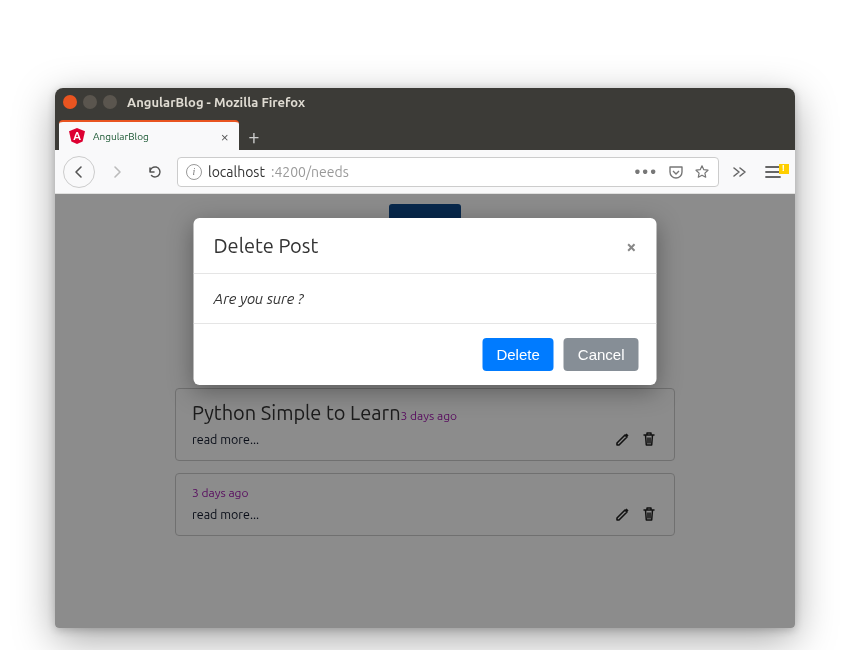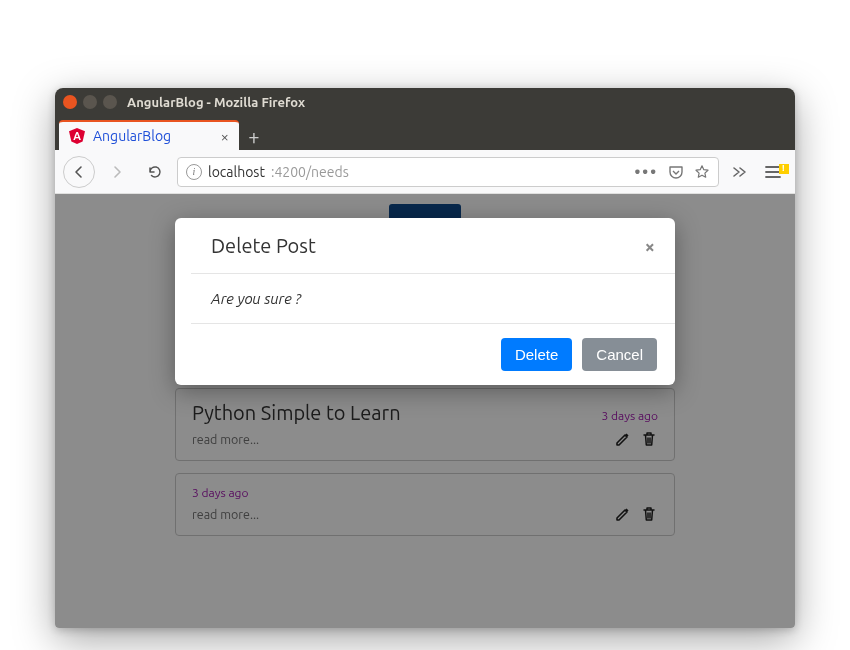--- a/index.html
+++ b/index.html
@@ -78,22 +78,22 @@
     background: #dd0031;
     display: flex;
     align-items: center;
     justify-content: center;
     font-size: 11px;
     color: #fff;
     font-weight: bold;
     clip-path: polygon(50% 0%, 100% 20%, 85% 85%, 50% 100%, 15% 85%, 0% 20%);
   }
   .tab .tab-label {
-    font-size: 14px;
-    color: #1d4ed8;
+    font-size: 10px;
+    color: #14532d;
     flex: 1;
   }
   .tab .tab-close {
     font-size: 15px;
     color: #555;
     cursor: pointer;
     line-height: 1;
   }
   .newtab {
     width: 30px; height: 28px;
@@ -206,47 +206,46 @@
   .post-card {
     border: 1px solid #ccc;
     border-radius: 4px;
     background: #fff;
     padding: 12px 16px;
     margin-bottom: 12px;
     position: relative;
   }
   .post-head {
     display: flex;
-    justify-content: space-between;
+    justify-content: flex-start;
     align-items: baseline;
     margin-bottom: 6px;
   }
   .post-title { font-size: 20px; color: #333; }
   .post-time { font-size: 12px; color: #a21caf; }
   .post-desc { font-size: 14px; color: #333; margin-bottom: 6px; }
   .post-foot {
     display: flex;
     justify-content: space-between;
     align-items: center;
   }
-  .readmore { font-size: 12.5px; color: #737373; cursor: pointer; }
+  .readmore { font-size: 12.5px; color: #0f172a; cursor: pointer; }
   .post-actions { display: flex; gap: 8px; color: #333; }
   .post-actions span { cursor: pointer; font-size: 16px; }
   
   .modal {
     position: absolute;
     left: 50%;
     top: 24px;
     transform: translateX(-50%);
-    width: 500px;
+    width: 463px;
     background: #fff;
     border-radius: 6px;
     box-shadow: 0 6px 24px rgba(0,0,0,0.35);
     overflow: hidden;
-    padding-left: 16px;
   }
   .modal-header {
     padding: 16px 20px;
     border-bottom: 1px solid #e5e5e5;
     display: flex;
     justify-content: space-between;
     align-items: center;
   }
   .modal-title { font-size: 20px; color: #333; }
   .modal-close { font-size: 18px; color: #888; cursor: pointer; font-weight: bold; }

